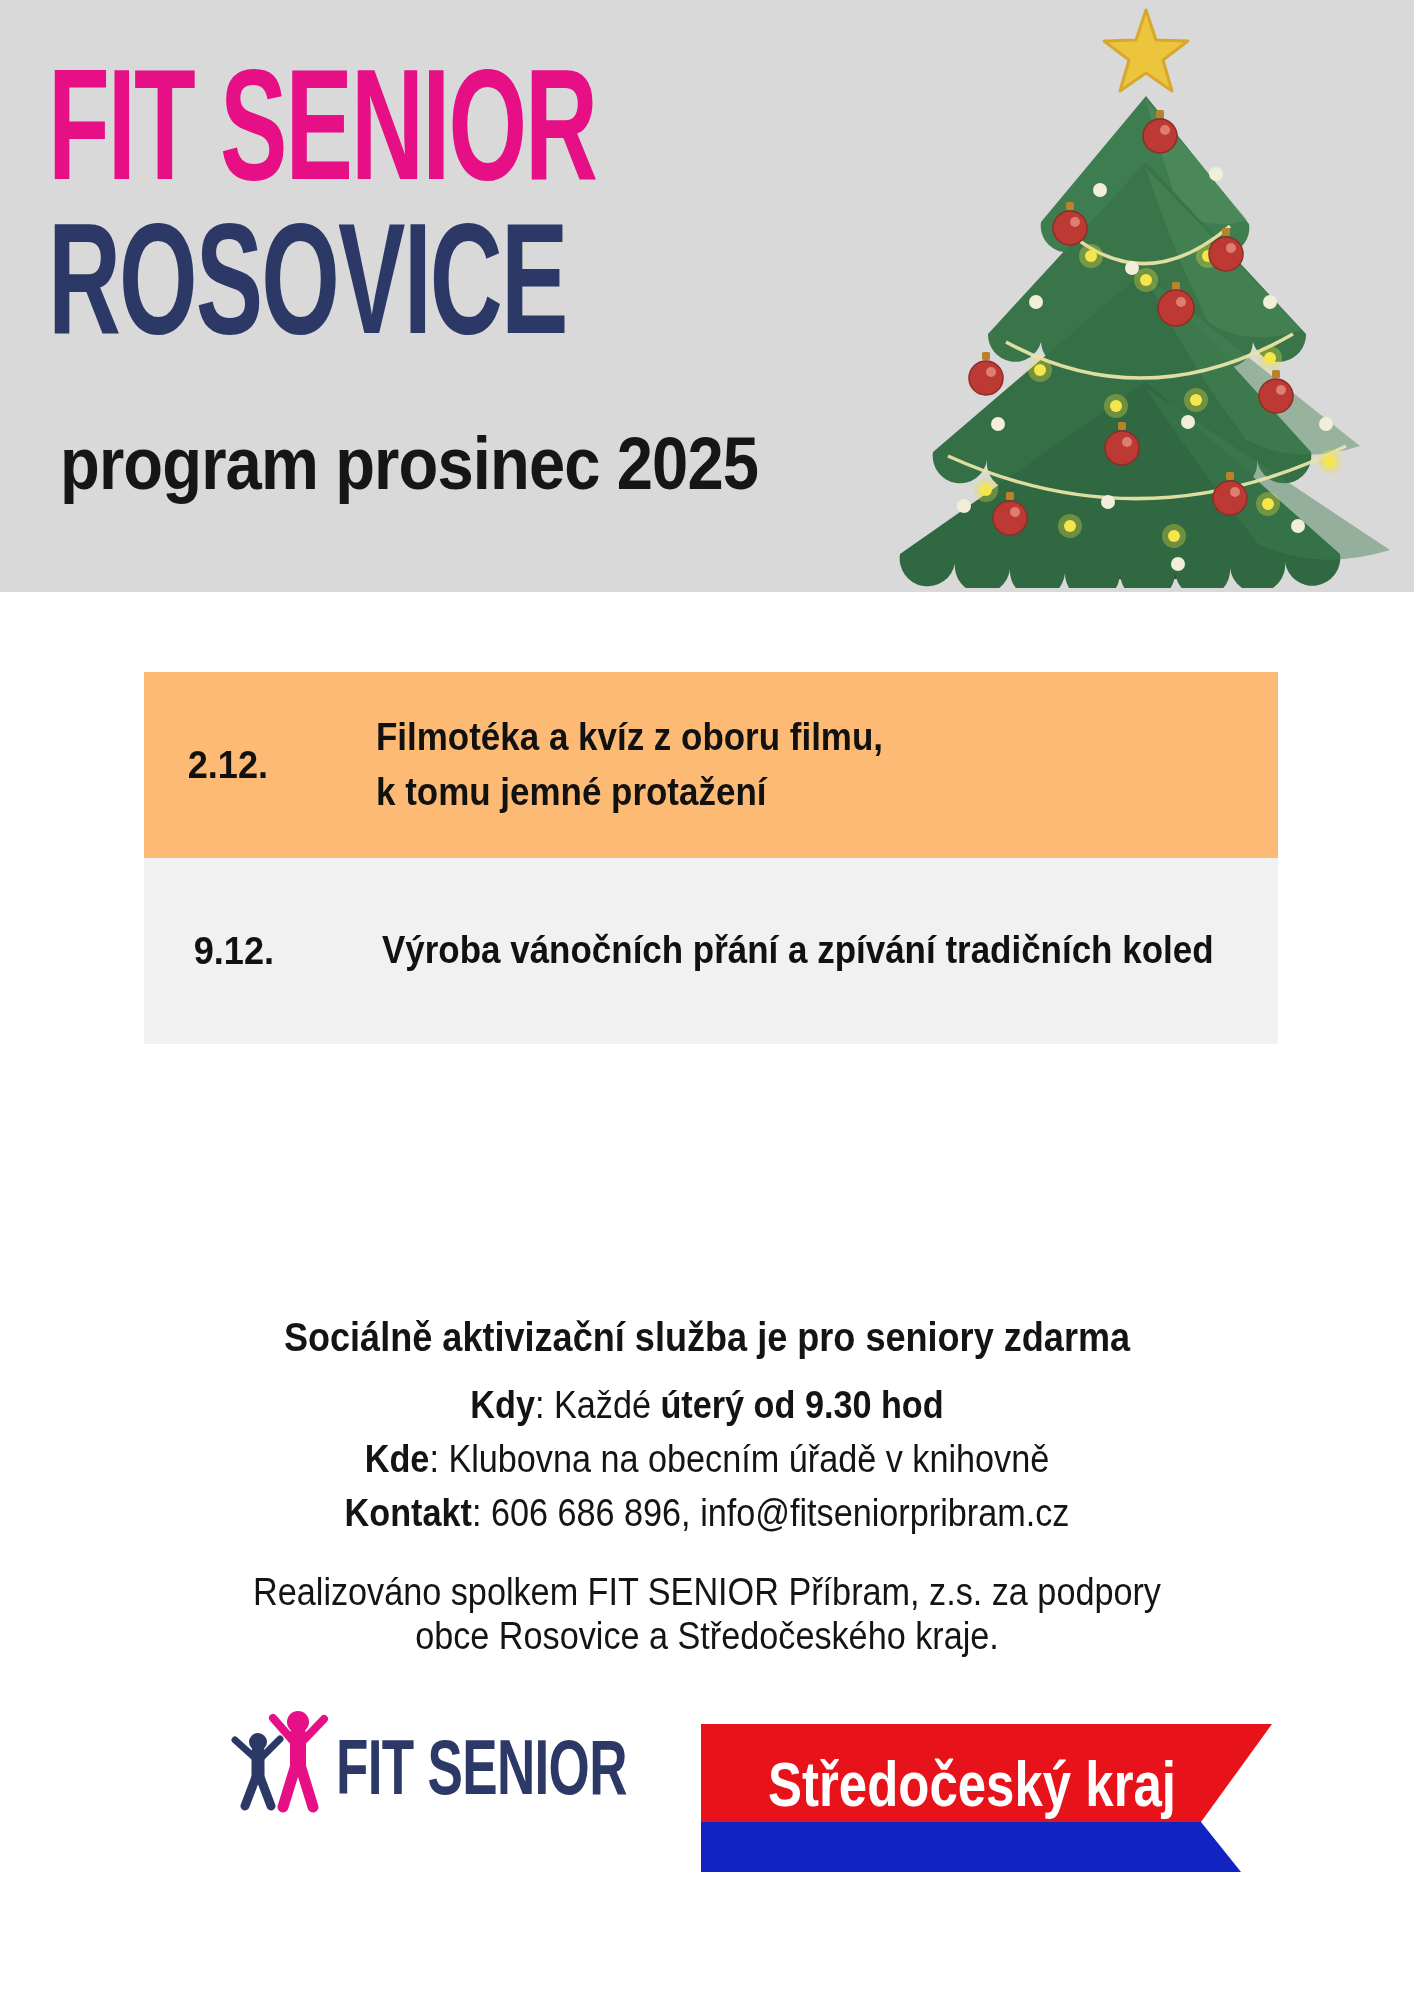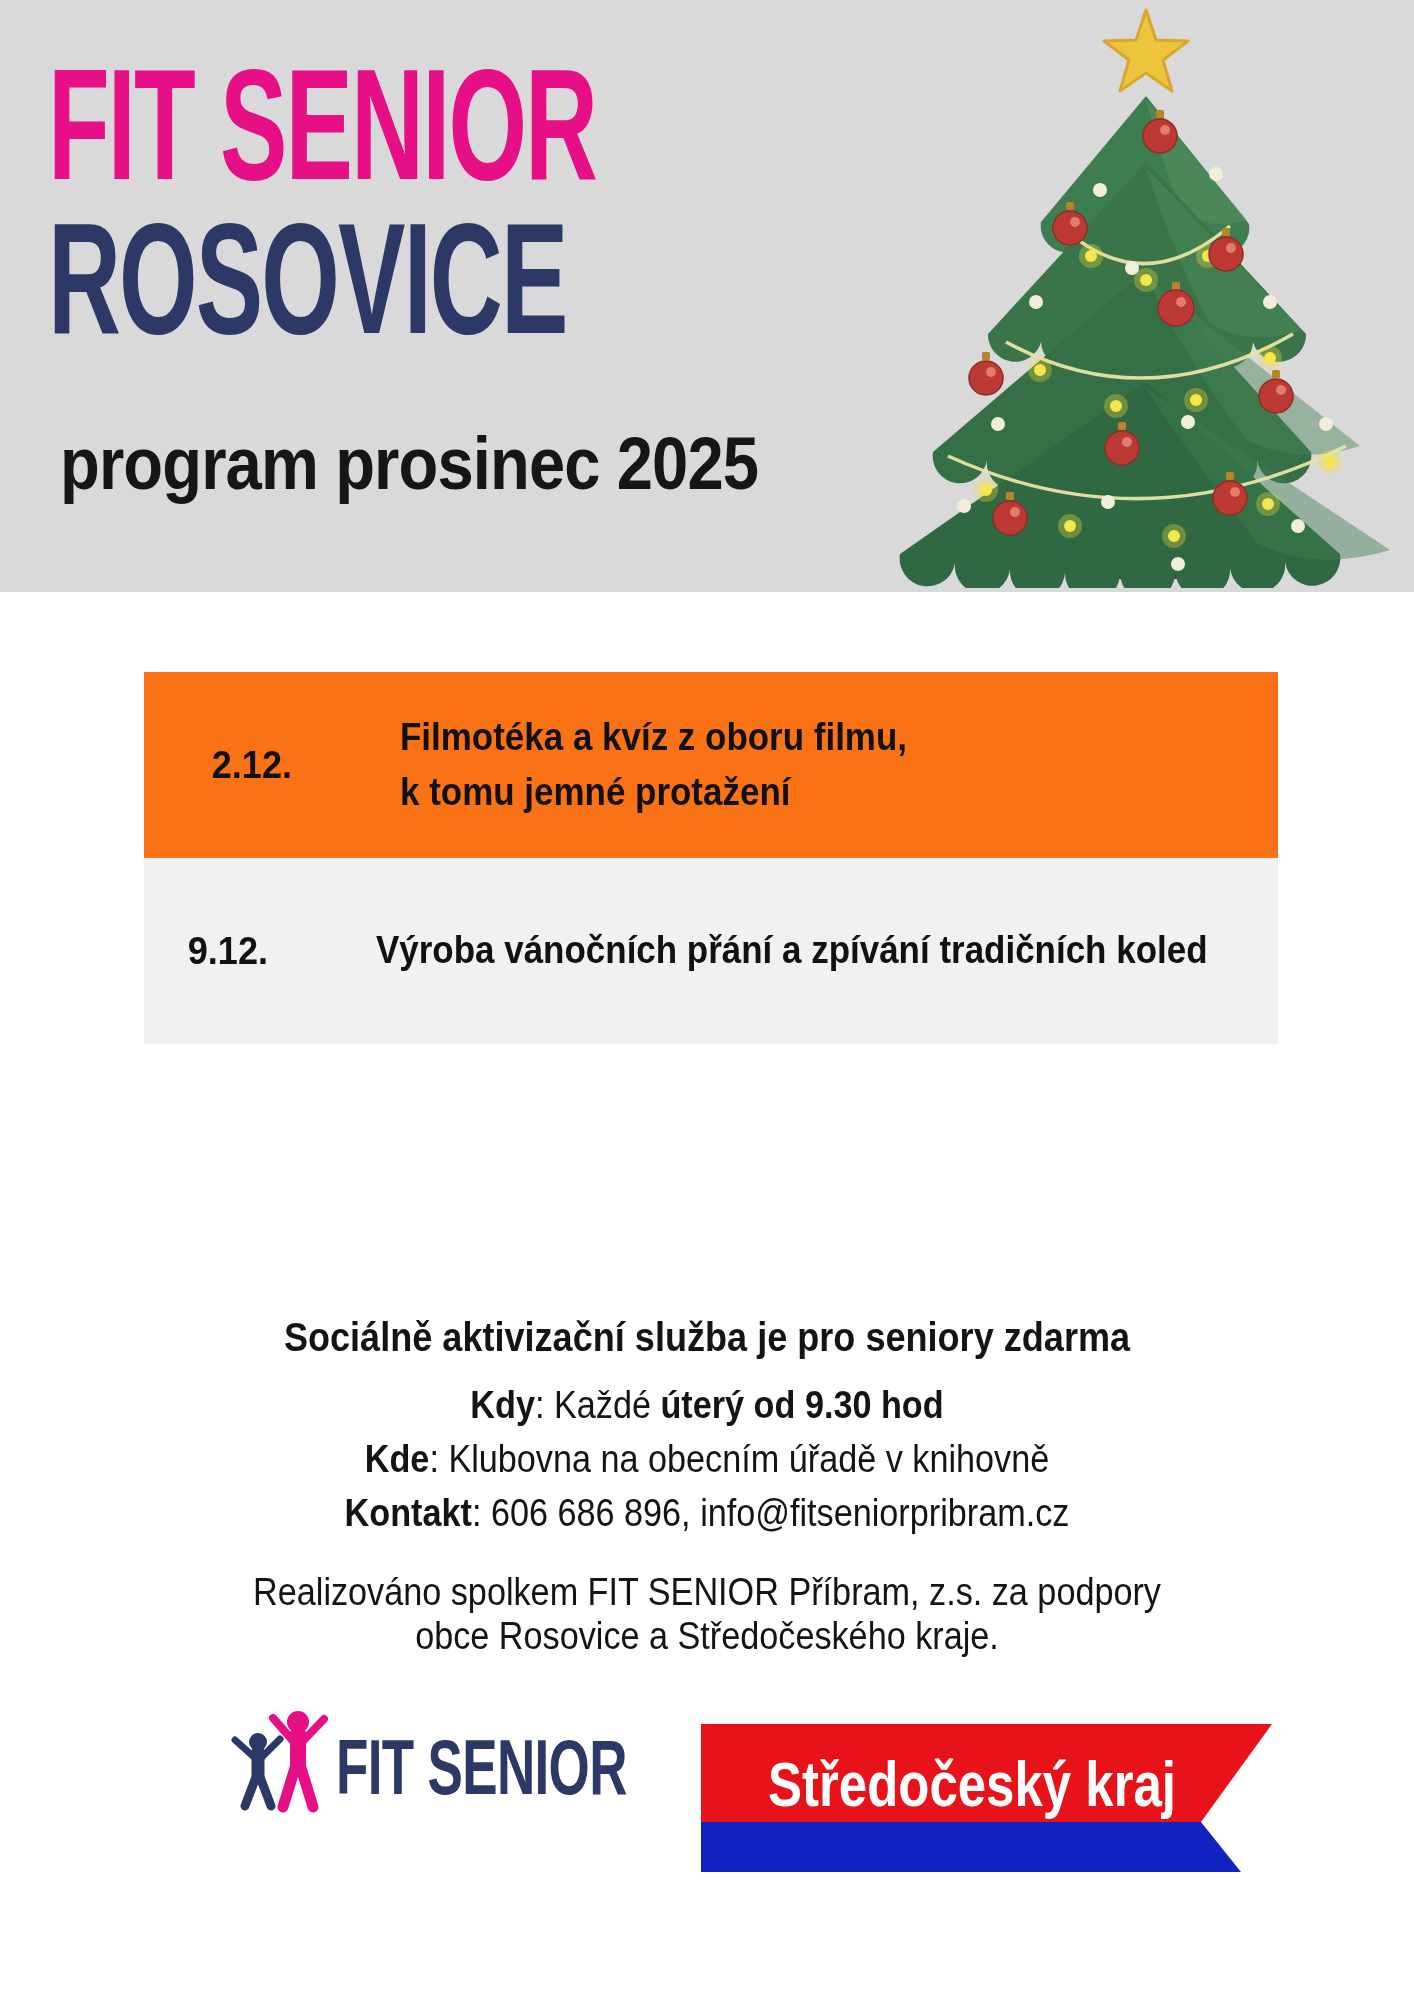--- a/index.html
+++ b/index.html
@@ -16,22 +16,22 @@
   .title-pink{top:45px;color:#e60f86;}
   .title-navy{top:199px;color:#2c3866;}
   .subtitle{
     position:absolute;left:60px;top:421px;font-size:74px;font-weight:700;color:#161616;
     white-space:nowrap;transform:scaleX(0.88);transform-origin:0 0;letter-spacing:-1px;
   }
   .tree{position:absolute;left:878px;top:4px;width:524px;height:584px;}
   
   .rows{position:absolute;left:144px;top:672px;width:1134px;}
   .row{display:flex;align-items:center;height:186px;}
-  .row-gray{background:#f97316;padding-left:24px;}
-  .row-light{background:#f2f1f1;}
+  .row-gray{background:#fdba74;}
+  .row-light{background:#f2f1f1;padding-left:6px;}
   .date{
     flex:none;width:186px;padding-left:46px;box-sizing:content-box;
     font-size:38px;font-weight:600;color:#111;
     transform:scaleX(0.95);transform-origin:0 50%;
   }
   .activity{
     font-size:38px;font-weight:700;color:#111;white-space:pre;
     transform:scaleX(0.92);transform-origin:0 50%;line-height:1.45;
   }
   .row:nth-child(3) .activity{line-height:1.14;}

